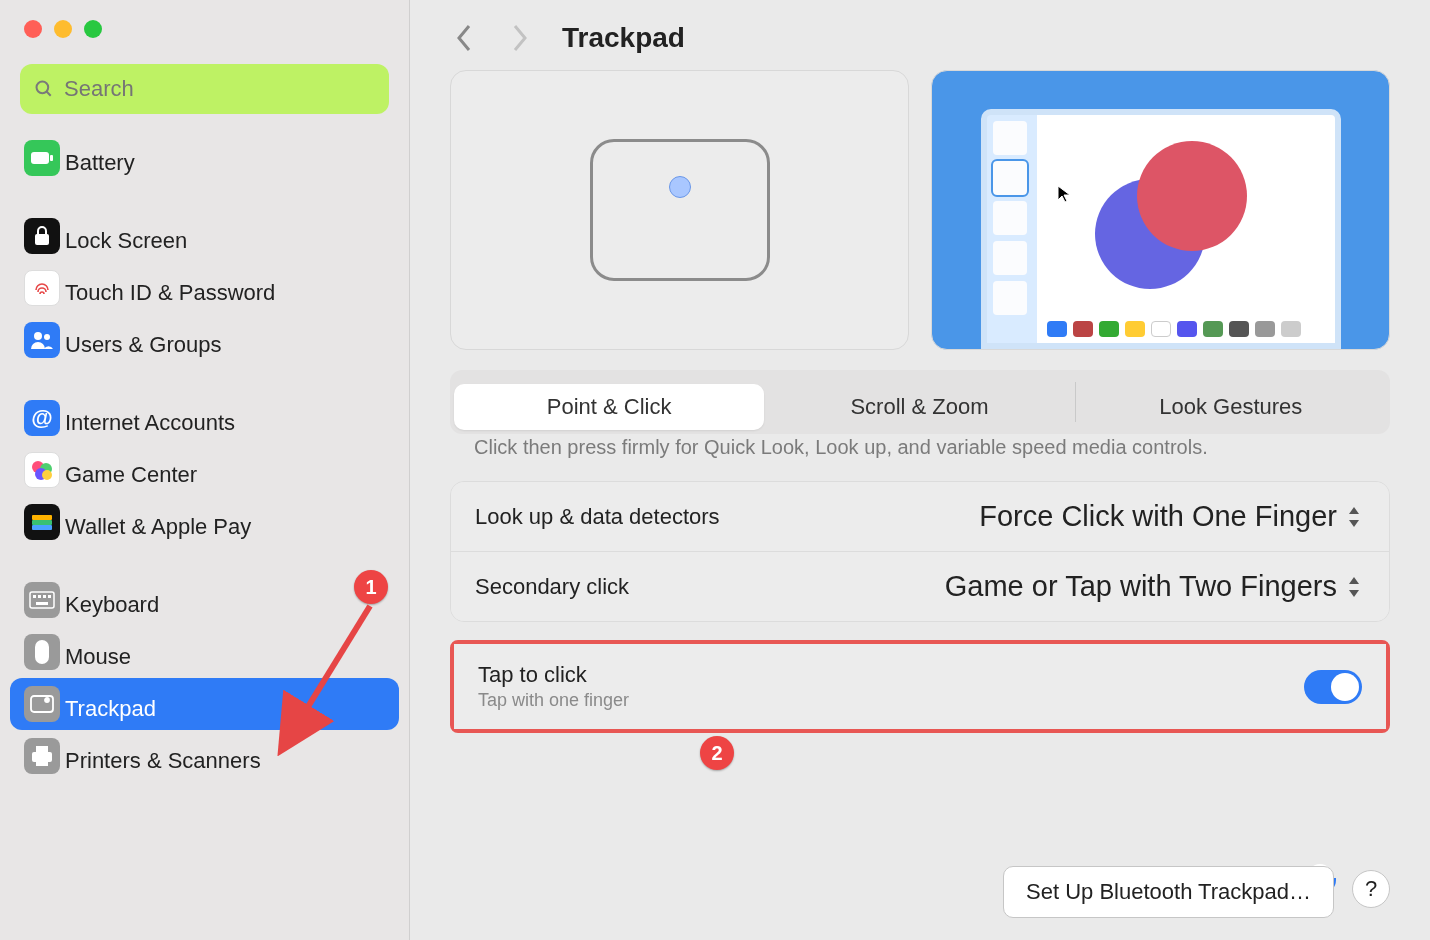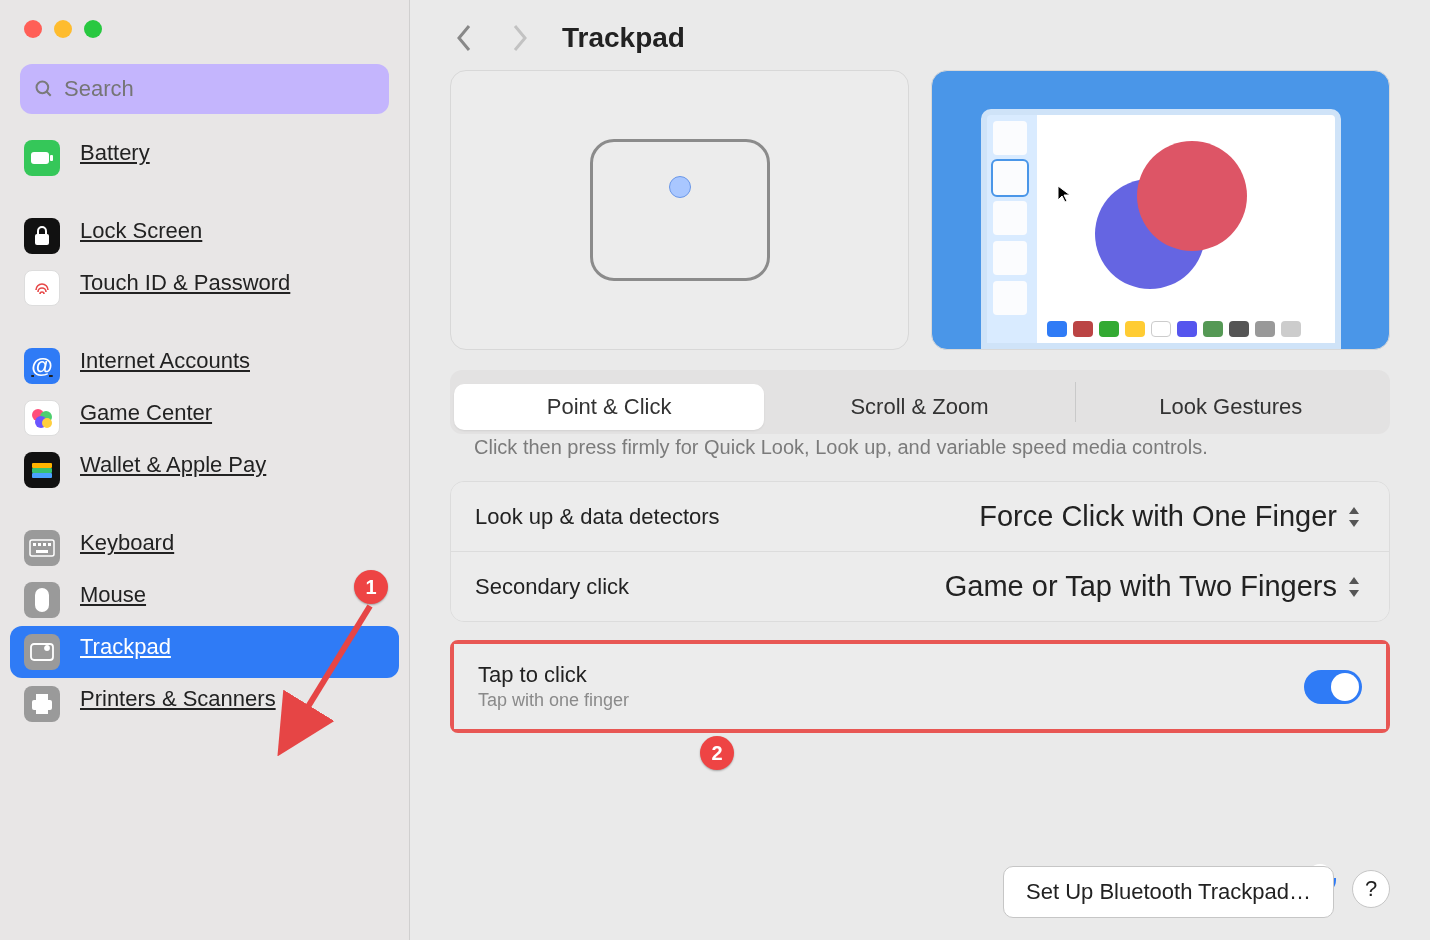--- a/index.html
+++ b/index.html
@@ -2,25 +2,25 @@
 <html><head>
 <meta charset="utf-8">
 <style>
   * { box-sizing: border-box; margin:0; padding:0; }
   html,body { width:1430px; height:940px; font-family: -apple-system, "Helvetica Neue", Arial, sans-serif; background:#f0f0f0; color:#222; }
   .window { display:flex; width:1430px; height:940px; background:#eaeaea; }
   .sidebar { width:410px; background:#e8e6e6; border-right:1px solid #d0cfcf; display:flex; flex-direction:column; }
   .traffic { display:flex; gap:12px; padding:20px 0 20px 24px; }
   .dot { width:18px; height:18px; border-radius:50%; }
   .dot.red{background:#ff5f57;} .dot.yellow{background:#febc2e;} .dot.green{background:#28c840;}
-  .searchwrap{ margin:6px 20px 12px 20px; background:#c4b5fd; border-radius:12px; height:50px; display:flex; align-items:center; padding:0 14px; gap:10px;}
+  .searchwrap{ margin:6px 20px 12px 20px; background:#bef264; border-radius:12px; height:50px; display:flex; align-items:center; padding:0 14px; gap:10px;}
   .searchwrap input{ border:none; background:transparent; font-size:22px; outline:none; width:100%; color:#555;}
   .sidelist{ overflow:auto; padding:0 10px;}
   .sgroup{ margin-top:6px; margin-bottom:26px;}
-  .sitem{ display:flex; align-items:flex-start; gap:20px; padding:8px 14px; border-radius:12px; font-size:22px; color:#222; cursor:default;text-decoration:underline;}
+  .sitem{ display:flex; align-items:flex-end; gap:5px; padding:8px 14px; border-radius:12px; font-size:22px; color:#222; cursor:default;}
   .sitem.selected{ background:#2f7bf6; color:#fff;}
   .sicon{ width:36px; height:36px; border-radius:8px; display:flex; align-items:center; justify-content:center; flex-shrink:0;}
   .main{ flex:1; display:flex; flex-direction:column; padding:22px 40px 24px 40px; position:relative;}
   .titlebar{ display:flex; align-items:center; gap:28px; margin-bottom:16px;}
   .nav-arrow{ width:28px; height:28px; color:#999; display:flex; align-items:center; justify-content:center;}
   .title{ font-size:28px; font-weight:700;}
   .preview-row{ display:flex; gap:22px; margin-bottom:20px;}
   .preview-box{ flex:1; height:280px; background:#ececec; border:1px solid #d8d8d8; border-radius:16px; display:flex; align-items:center; justify-content:center;}
   .trackpad-glyph{ width:180px; height:142px; border:3px solid #8b8b8b; border-radius:24px; display:flex; align-items:flex-start; justify-content:center; padding-top:34px;}
   .trackpad-glyph .finger{ width:22px;height:22px;border-radius:50%; background:#a9c7ff; border:1px solid #6a97e8;}
@@ -103,20 +103,31 @@
         <div class="sitem">
           <span class="sicon" style="background:#fff;border:1px solid #ddd">
             <svg width="24" height="24" viewBox="0 0 24 24" fill="none" stroke="#e74848" stroke-width="1.6">
                 <path d="M6 14a6 6 0 0 1 12 0"></path>
                 <path d="M8 16a4 4 0 0 1 8 0"></path>
                 <path d="M10 18a2 2 0 0 1 4 0"></path>
               </svg>
           </span>
           <span>Touch ID &amp; Password</span>
         </div>
+        <div class="sitem">
+          <span class="sicon" style="background:#2f7bf6">
+            <svg width="24" height="20" viewBox="0 0 24 20" fill="#fff">
+                <circle cx="8" cy="6" r="4"></circle>
+                <circle cx="17" cy="7" r="3"></circle>
+                <path d="M1 19a7 7 0 0 1 14 0z"></path>
+                <path d="M14 19a5 5 0 0 1 9 0z"></path>
+              </svg>
+          </span>
+          <span>Users &amp; Groups</span>
+        </div>
       </div>
 
       <div class="sgroup">
         <div class="sitem">
           <span class="sicon" style="background:#2f7bf6;color:#fff;font-weight:700;font-size:22px">@</span>
           <span>Internet Accounts</span>
         </div>
         <div class="sitem">
           <span class="sicon" style="background:#fff;border:1px solid #ddd">
             <svg width="24" height="24" viewBox="0 0 24 24">

